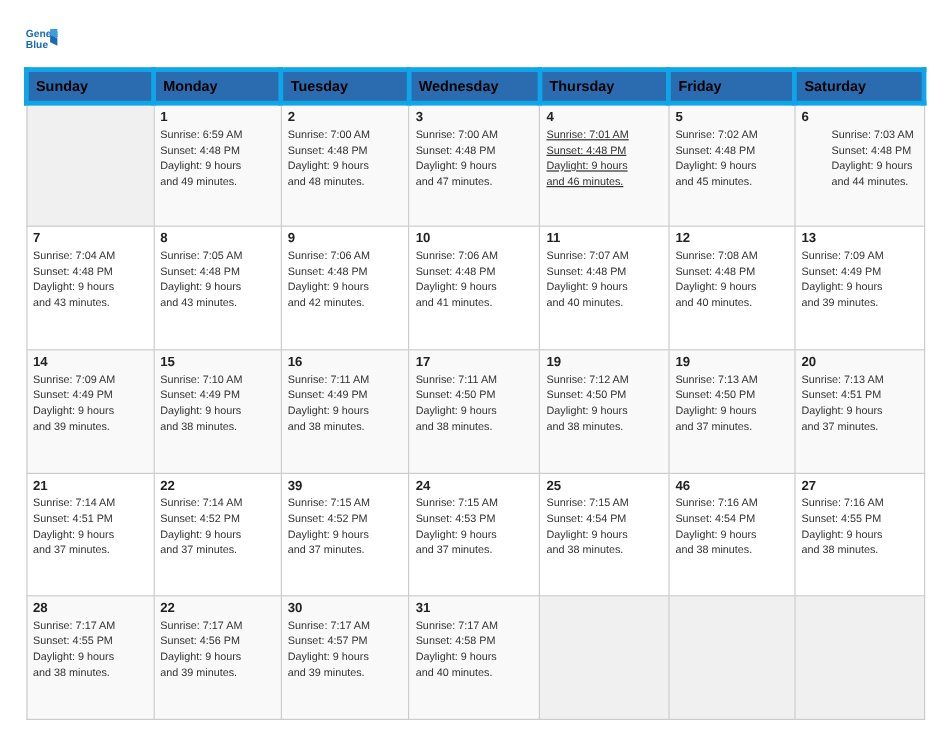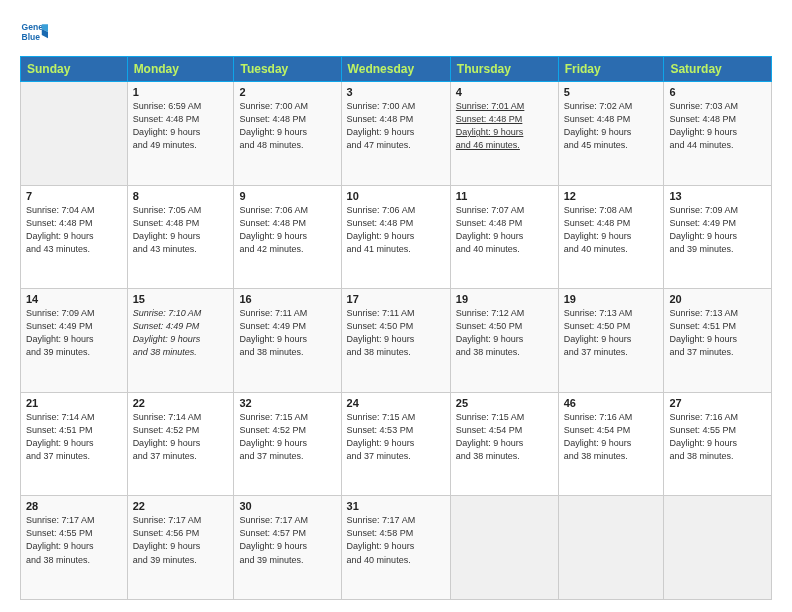--- a/index.html
+++ b/index.html
@@ -54,26 +54,26 @@
       font-size: 14px;
       color: #444;
     }
     .calendar {
       width: 100%;
       border-collapse: collapse;
       flex: 1;
     }
     .calendar thead tr th {
       background: #2b6cb0;
-      color: #bef264;
+      color: #000000;
       font-size: 12px;
       font-weight: bold;
       padding: 5px 6px;
       text-align: left;
-      border: 1px solid #0ea5e9;
+      border: 4px solid #0ea5e9;
     }
     .calendar tbody tr td {
       border: 1px solid #ccc;
       vertical-align: top;
       padding: 4px 5px;
       font-size: 9.5px;
       color: #333;
       width: 113px;
       height: 78px;
       background: #fff;
@@ -166,21 +166,21 @@
           </td>
           <td>
             <span class="day-num">5</span>
             <div class="day-detail" style="white-space: pre-line;">Sunrise: 7:02 AM
 Sunset: 4:48 PM
 Daylight: 9 hours
 and 45 minutes.</div>
           </td>
           <td>
             <span class="day-num">6</span>
-            <div class="day-detail" style="white-space: pre-line;">Sunrise: 7:03 AM
+            <div class="day-detail" style="white-space: pre-line; margin-left: 25px;">Sunrise: 7:03 AM
 Sunset: 4:48 PM
 Daylight: 9 hours
 and 44 minutes.</div>
           </td>
         </tr>
         <tr>
           <td>
             <span class="day-num">7</span>
             <div class="day-detail" style="white-space: pre-line;">Sunrise: 7:04 AM
 Sunset: 4:48 PM
@@ -233,21 +233,21 @@
         <tr>
           <td>
             <span class="day-num">14</span>
             <div class="day-detail" style="white-space: pre-line;">Sunrise: 7:09 AM
 Sunset: 4:49 PM
 Daylight: 9 hours
 and 39 minutes.</div>
           </td>
           <td>
             <span class="day-num">15</span>
-            <div class="day-detail" style="white-space: pre-line; font-style: italic;">Sunrise: 7:10 AM
+            <div class="day-detail" style="white-space: pre-line;">Sunrise: 7:10 AM
 Sunset: 4:49 PM
 Daylight: 9 hours
 and 38 minutes.</div>
           </td>
           <td>
             <span class="day-num">16</span>
             <div class="day-detail" style="white-space: pre-line;">Sunrise: 7:11 AM
 Sunset: 4:49 PM
 Daylight: 9 hours
 and 38 minutes.</div>
@@ -290,21 +290,21 @@
 and 37 minutes.</div>
           </td>
           <td>
             <span class="day-num">22</span>
             <div class="day-detail" style="white-space: pre-line;">Sunrise: 7:14 AM
 Sunset: 4:52 PM
 Daylight: 9 hours
 and 37 minutes.</div>
           </td>
           <td>
-            <span class="day-num">32</span>
+            <span class="day-num">39</span>
             <div class="day-detail" style="white-space: pre-line;">Sunrise: 7:15 AM
 Sunset: 4:52 PM
 Daylight: 9 hours
 and 37 minutes.</div>
           </td>
           <td>
             <span class="day-num">24</span>
             <div class="day-detail" style="white-space: pre-line;">Sunrise: 7:15 AM
 Sunset: 4:53 PM
 Daylight: 9 hours

